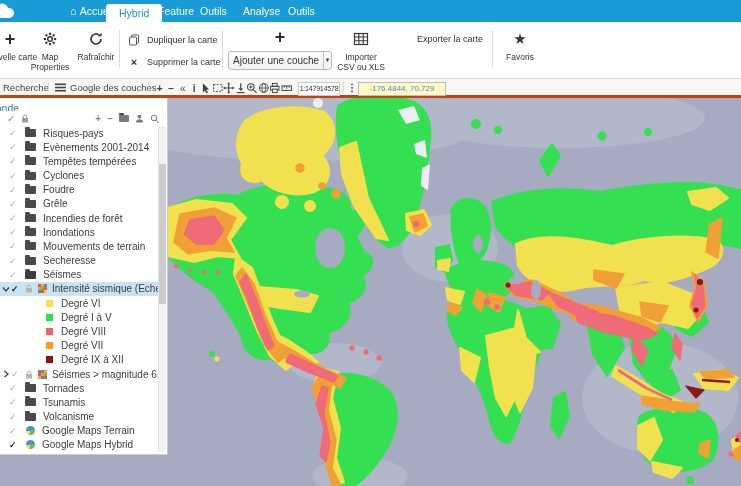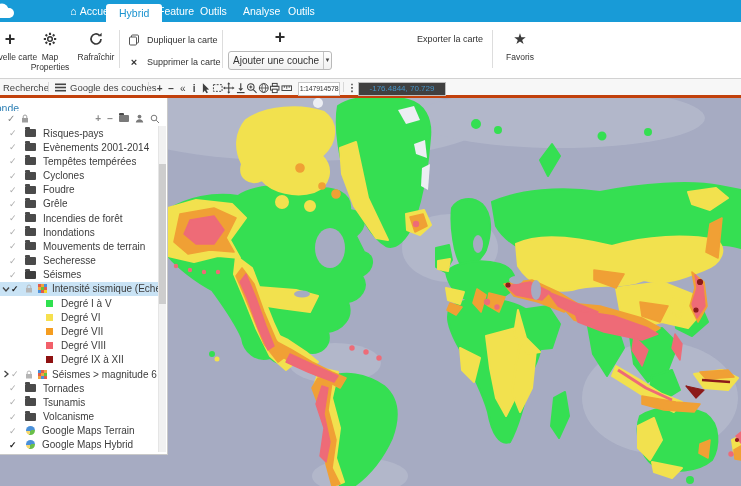--- a/index.html
+++ b/index.html
@@ -30,21 +30,21 @@
   .tb2{position:absolute;top:78px;left:0;right:0;height:20px;background:#f7f7f7;
        border-top:1px solid #d2d2d2;border-bottom:3px solid #c2410c;box-sizing:border-box;}
   .t2txt{position:absolute;top:0;height:18px;line-height:18px;font-size:9.5px;color:#444;cursor:pointer;white-space:nowrap;}
   .hsep{position:absolute;top:3px;bottom:3px;width:1px;background:#d8d8d8;}
   .iconrow{position:absolute;left:154px;top:0;height:18px;display:flex;align-items:center;}
   .t2b{width:11.5px;height:18px;display:flex;align-items:center;justify-content:center;cursor:pointer;font-size:10px;color:#3f3f3f;}
   .t2b.b{font-weight:700;}
   .scalebox{position:absolute;left:298px;top:3px;width:40px;height:12px;border:1px solid #c9c9c9;background:#fff;
             font-size:7px;line-height:12px;text-align:center;color:#333;letter-spacing:-0.2px;}
   .kebab{position:absolute;left:347px;top:0;height:18px;line-height:18px;font-size:10px;font-weight:700;color:#3f3f3f;cursor:pointer;}
-  .coordbox{position:absolute;left:358px;top:3px;width:86px;height:12px;border:1px solid #bdbdbd;background:#404040;
+  .coordbox{position:absolute;left:358px;top:3px;width:86px;height:12px;border:1px solid #bdbdbd;background:#fef9c3;
             font-size:8px;line-height:12px;text-align:center;color:#4593c6;}
   
   .map{position:absolute;top:98px;left:0;width:741px;height:388px;background:#a6abc2;cursor:crosshair;}
   .map svg{display:block;}
   
   .panel{position:absolute;top:98px;left:0;width:168px;height:357px;background:#fff;
          border-right:1px solid #c9c9c9;border-bottom:1px solid #c9c9c9;box-sizing:border-box;}
   .p-title{height:13px;overflow:hidden;}
   .p-title span{display:inline-block;margin-left:-13px;color:#2f80b5;font-size:10.5px;line-height:13px;}
   .p-controls{height:15px;display:flex;align-items:center;padding:0 7px;}
@@ -135,20 +135,29 @@
     <div class="vsep" style="left:222px"></div>
 
     <div class="addwrap">
       <span class="bigplus">+</span>
       <div class="addbtn">
         <span class="seg">Ajouter une couche</span>
         <span class="caret">▼</span>
       </div>
     </div>
 
+    <div class="tbtn" style="left:336px;width:50px">
+      <div class="ic">
+        <svg width="16" height="14" viewBox="0 0 16 14">
+            <rect x="1.5" y="1.5" width="13" height="11" fill="none" stroke="#383838" stroke-width="1.2"></rect>
+            <path d="M1.5 5h13M1.5 8.8h13M5.8 1.5v11M10.2 1.5v11" stroke="#383838" stroke-width="1.1"></path>
+          </svg>
+      </div>
+      <div class="lb"><span>Importer</span><br><span>CSV ou XLS</span></div>
+    </div>
     <div class="exportlbl"><span>Exporter la carte</span></div>
     <div class="vsep" style="left:492px"></div>
     <div class="tbtn" style="left:498px;width:44px">
       <div class="ic">
           <span style="font-size:15px;color:#3b3b3b;">★</span>
         </div>
       <div class="lb">Favoris</div>
     </div>
   </div>
 
@@ -474,34 +483,34 @@
               <rect x="6" y="3" width="3" height="3" fill="#e25c4a"></rect>
               <rect y="6" width="3" height="3" fill="#4a90d9"></rect>
               <rect x="3" y="6" width="3" height="3" fill="#e25c4a"></rect>
               <rect x="6" y="6" width="3" height="3" fill="#f5d327"></rect>
             </svg>
           </span>
         <span class="lab">Intensité sismique (Echelle de ...</span>
       </div>
 
       <div class="row leg">
+          <span class="chip" style="background: rgb(246, 224, 78);"></span>
+          <span class="lab">Degré VI</span>
+        </div>
+      <div class="row leg">
           <span class="chip" style="background: rgb(47, 225, 79);"></span>
           <span class="lab">Degré I à V</span>
         </div>
       <div class="row leg">
-          <span class="chip" style="background: rgb(246, 224, 78);"></span>
-          <span class="lab">Degré VI</span>
+          <span class="chip" style="background: rgb(242, 96, 106);"></span>
+          <span class="lab">Degré VIII</span>
         </div>
       <div class="row leg">
           <span class="chip" style="background: rgb(245, 157, 32);"></span>
           <span class="lab">Degré VII</span>
-        </div>
-      <div class="row leg">
-          <span class="chip" style="background: rgb(242, 96, 106);"></span>
-          <span class="lab">Degré VIII</span>
         </div>
       <div class="row leg">
           <span class="chip" style="background: rgb(142, 17, 17);"></span>
           <span class="lab">Degré IX à XII</span>
         </div>
 
       <div class="row mag">
         <span class="car">
             <svg width="8" height="8" viewBox="0 0 8 8">
               <path d="M2.5 1L6 4 2.5 7" fill="none" stroke="#444" stroke-width="1.3"></path>

